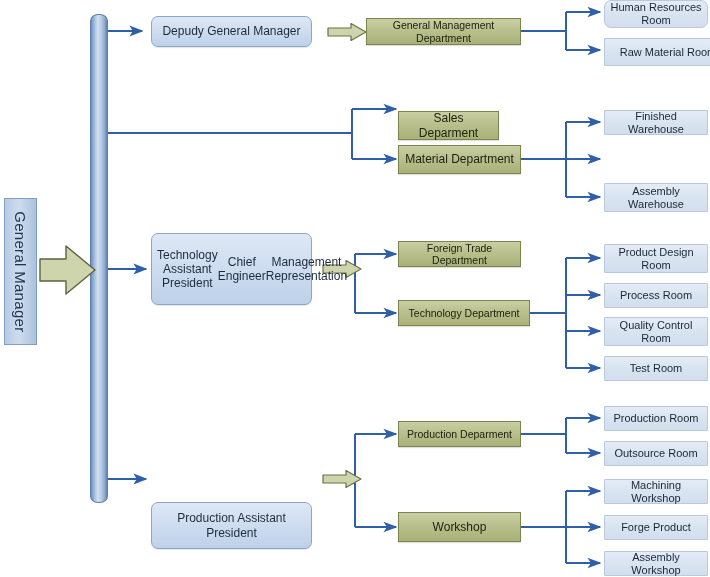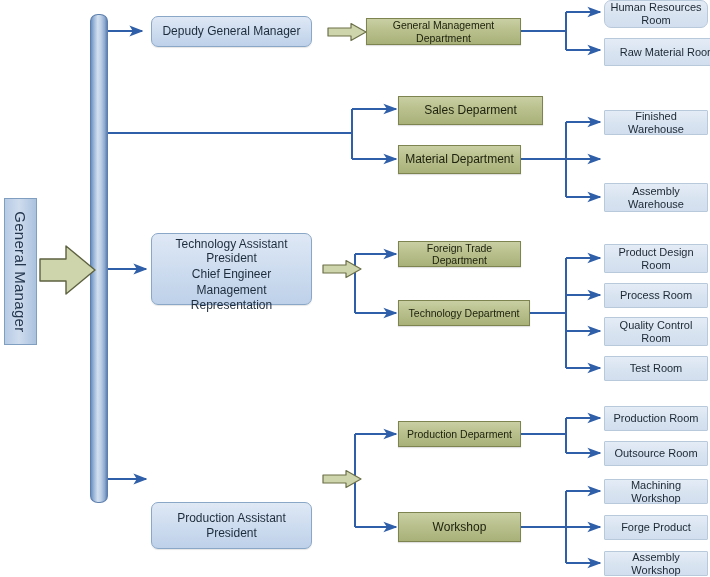--- a/index.html
+++ b/index.html
@@ -64,21 +64,21 @@
   .blue-box {
     background: linear-gradient(to bottom, #dfe8f5 0%, #cddcef 52%, #bed1e9 100%);
     border: 1px solid #8aa7c8;
     border-radius: 7px;
     color: #1d2c3c;
     font-size: 12px;
     box-shadow: 0 1px 1px rgba(0,0,0,.10);
     padding: 2px 5px;
   }
   .blue-box.multi {
-    flex-direction: column;
+    flex-direction: row;
     justify-content: space-evenly;
     font-size: 12px;
   }
   .blue-box.multi span { display:block; padding: 1px 0; }
 
   
   .olive-box {
     background: linear-gradient(to bottom, #c9cfa3 0%, #b9c08d 45%, #a9b179 100%);
     border: 1px solid #7d8450;
     border-radius: 0;
@@ -205,21 +205,21 @@
   </div>
 
   <div class="node blue-box" style="left:151px; top:464px; width:161px; height:47px;margin-top:38px;">
     <span>Production Assistant President</span>
   </div>
 
   <div class="node olive-box small" style="left:366px; top:18px; width:155px; height:27px;">
     <span>General Management Department</span>
   </div>
 
-  <div class="node olive-box" style="left:398px; top:96px; width:145px; height:29px;">
+  <div class="node olive-box" style="left:398px; top:111px; width:101px; height:29px;">
     <span>Sales Deparment</span>
   </div>
 
   <div class="node olive-box" style="left:398px; top:145px; width:123px; height:29px;">
     <span>Material Department</span>
   </div>
 
   <div class="node olive-box small" style="left:398px; top:241px; width:123px; height:26px;">
     <span>Foreign Trade Department</span>
   </div>

